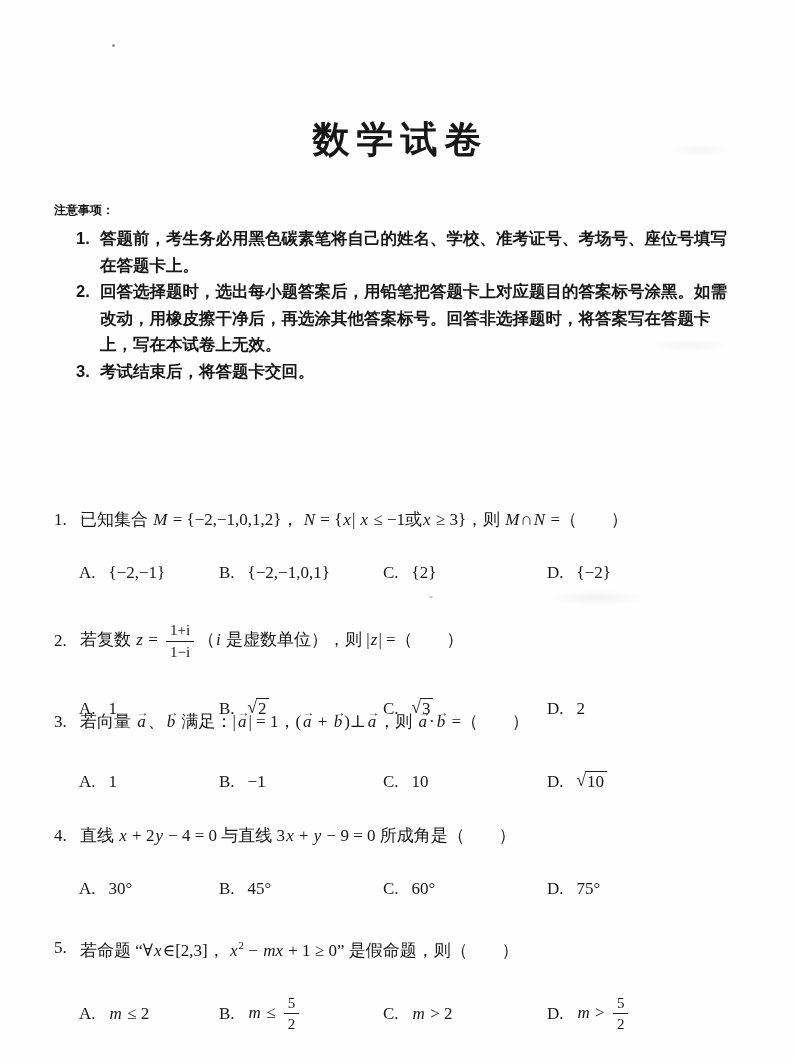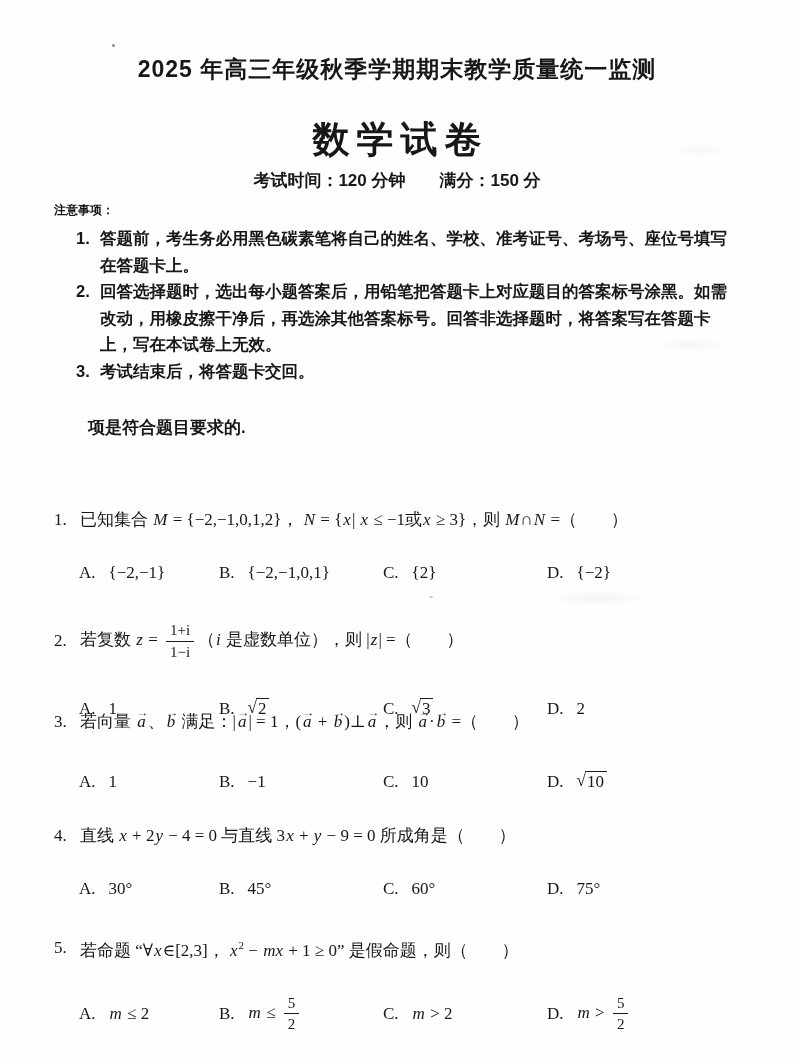--- a/index.html
+++ b/index.html
@@ -88,25 +88,21 @@
   .footer{position:absolute;top:1030px;left:0;right:0;text-align:center;
     font-size:15.5px;line-height:22px;}
 </style>
 </head>
 <body>
 
 <div class="page">
   <div class="speck s1"></div>
   <div class="speck s2"></div>
 
-  <div class="title">2025 年高三年级秋季学期期末教学质量统一监测</div>
   <div class="subtitle">数学试卷</div>
-  <div class="exam-info">
-    <span>考试时间：120 分钟</span><span class="gap"></span><span>满分：150 分</span>
-  </div>
 
   <div class="notices">
     <div class="notices-heading">注意事项：</div>
     <ol class="notice-list">
   <li class="notice-item">
     <span class="notice-num">1.</span>
     <span class="notice-text">答题前，考生务必用黑色碳素笔将自己的姓名、学校、准考证号、考场号、座位号填写在答题卡上。</span>
   </li>
 
   <li class="notice-item">
@@ -115,21 +111,20 @@
   </li>
 
   <li class="notice-item">
     <span class="notice-num">3.</span>
     <span class="notice-text">考试结束后，将答题卡交回。</span>
   </li>
 </ol>
   </div>
 
   <div class="section-heading">
-    <div class="section-line2">项是符合题目要求的.</div>
   </div>
 
   <div class="questions">
   <div class="question">
     <div class="stem">
       <span class="qnum">1.</span>
       <span class="stem-body"><span class="mt">已知集合 </span><span class="mi">M</span><span class="mt"> = {−2,−1,0,1,2}， </span><span class="mi">N</span><span class="mt"> = {</span><span class="mi">x</span><span class="mt">| </span><span class="mi">x</span><span class="mt"> ≤ −1或</span><span class="mi">x</span><span class="mt"> ≥ 3}，则 </span><span class="mi">M</span><span class="mt">∩</span><span class="mi">N</span><span class="mt"> =（　　）</span></span>
     </div>
     <div class="opts">
   <div class="option">

